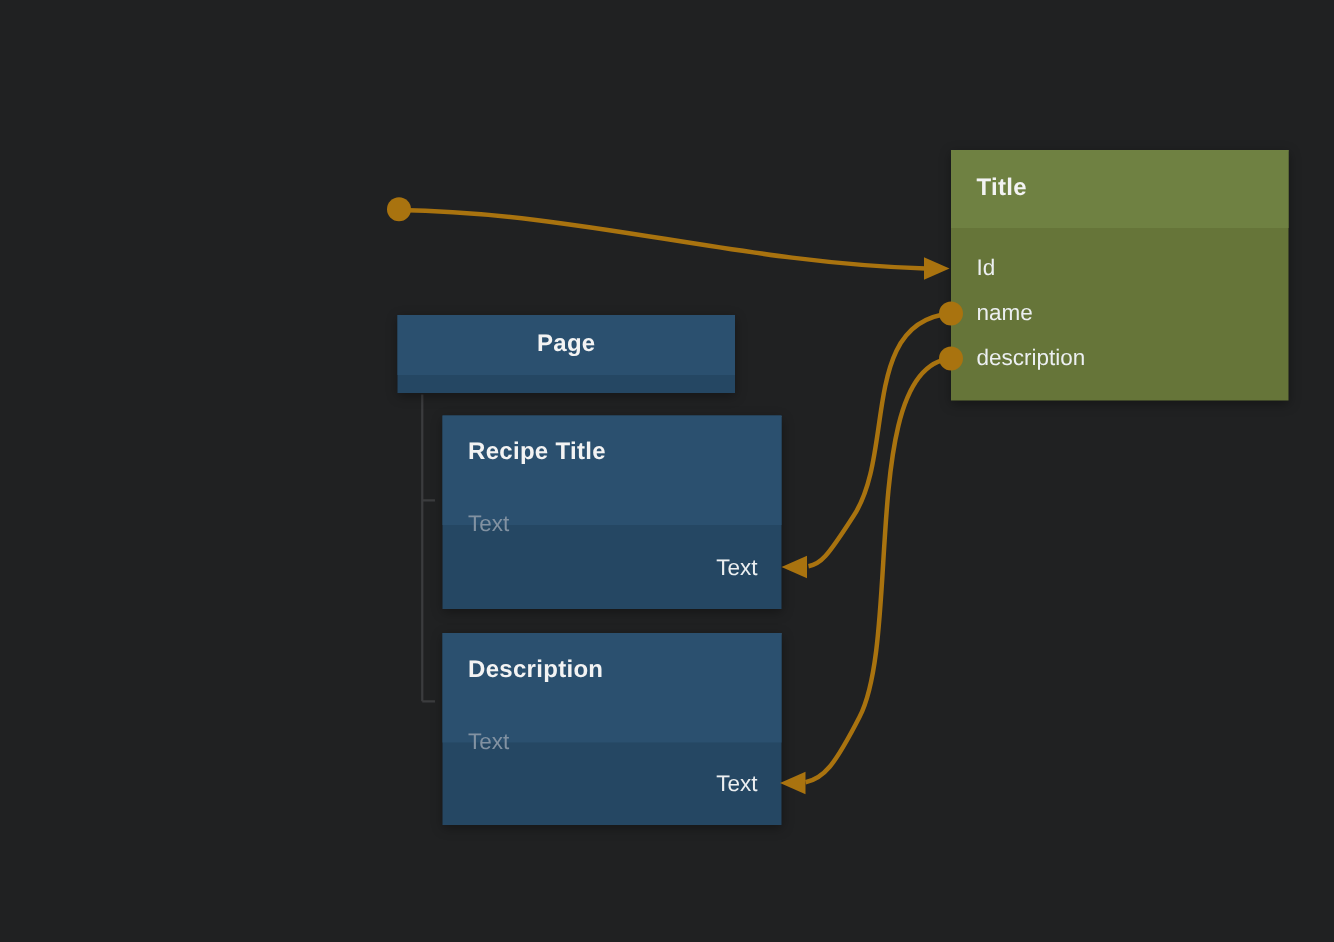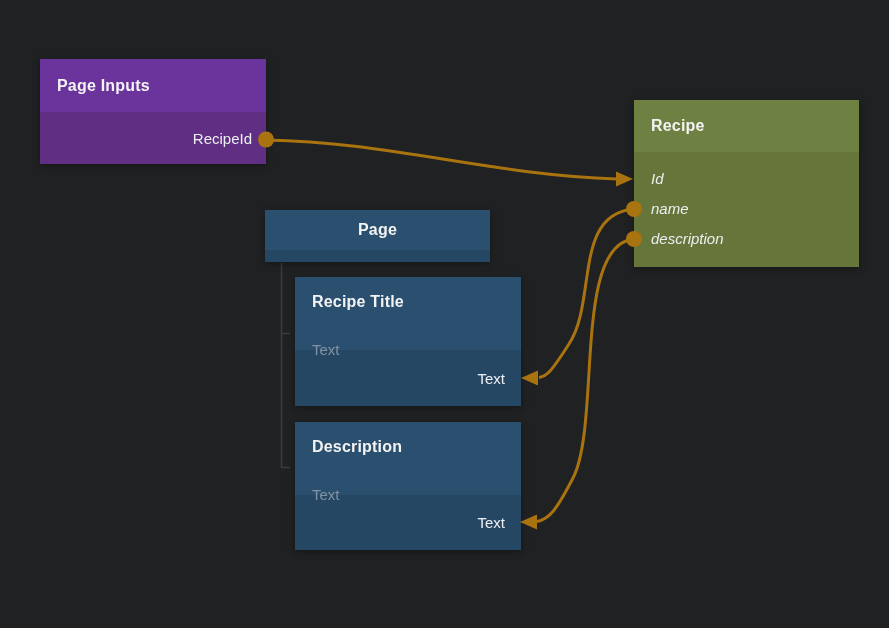--- a/index.html
+++ b/index.html
@@ -38,21 +38,21 @@
   .port-label{color:var(--port-text);font-size:15px;white-space:nowrap;}
 
   
   #n-page-inputs{left:40px;top:59px;width:226px;height:105px;background:var(--purple-body);}
   #n-page-inputs .node-header{height:53px;background:var(--purple-header);}
   #n-page-inputs .node-body{height:52px;display:flex;align-items:center;justify-content:flex-end;padding-right:14px;}
 
   
   #n-object{left:634px;top:100px;width:225px;height:167px;background:var(--green-body);}
   #n-object .node-header{height:52px;background:var(--green-header);}
-  #n-object .node-body{padding-top:12px;font-style:italic;}
+  #n-object .node-body{padding-top:12px;}
   #n-object .port-row{height:30px;line-height:30px;padding-left:17px;}
 
   
   #n-page{left:265px;top:210px;width:225px;height:52px;background:var(--blue-body);}
   #n-page .node-header{height:40px;background:var(--blue-header);text-align:center;}
 
   
   .blue-card{width:226px;background:var(--blue-body);}
   .blue-card .node-header{background:var(--blue-header);justify-content:flex-start;padding-top:13px;gap:25px;}
   .blue-card .node-body{display:flex;align-items:center;justify-content:flex-end;padding-right:16px;}
@@ -65,32 +65,24 @@
 </style>
 </head>
 <body>
 
 <div class="canvas">
 
   <svg class="overlay">
     <path class="tree" d="M281.5 263 L281.5 467.5 M281.5 333.5 L290 333.5 M281.5 467.5 L290 467.5"></path>
   </svg>
 
-  <div class="node" id="n-page-inputs">
-    <div class="node-header">
-      <span class="node-title">Page Inputs</span>
-    </div>
-    <div class="node-body">
-      <span class="port-label">RecipeId</span>
-    </div>
-  </div>
 
   <div class="node" id="n-object">
     <div class="node-header">
-      <span class="node-title">Recipe</span>
+      <span class="node-title">Title</span>
     </div>
     <div class="node-body">
       <div class="port-row port-label">Id</div>
       <div class="port-row port-label">name</div>
       <div class="port-row port-label">description</div>
     </div>
   </div>
 
   <div class="node" id="n-page">
     <div class="node-header">

